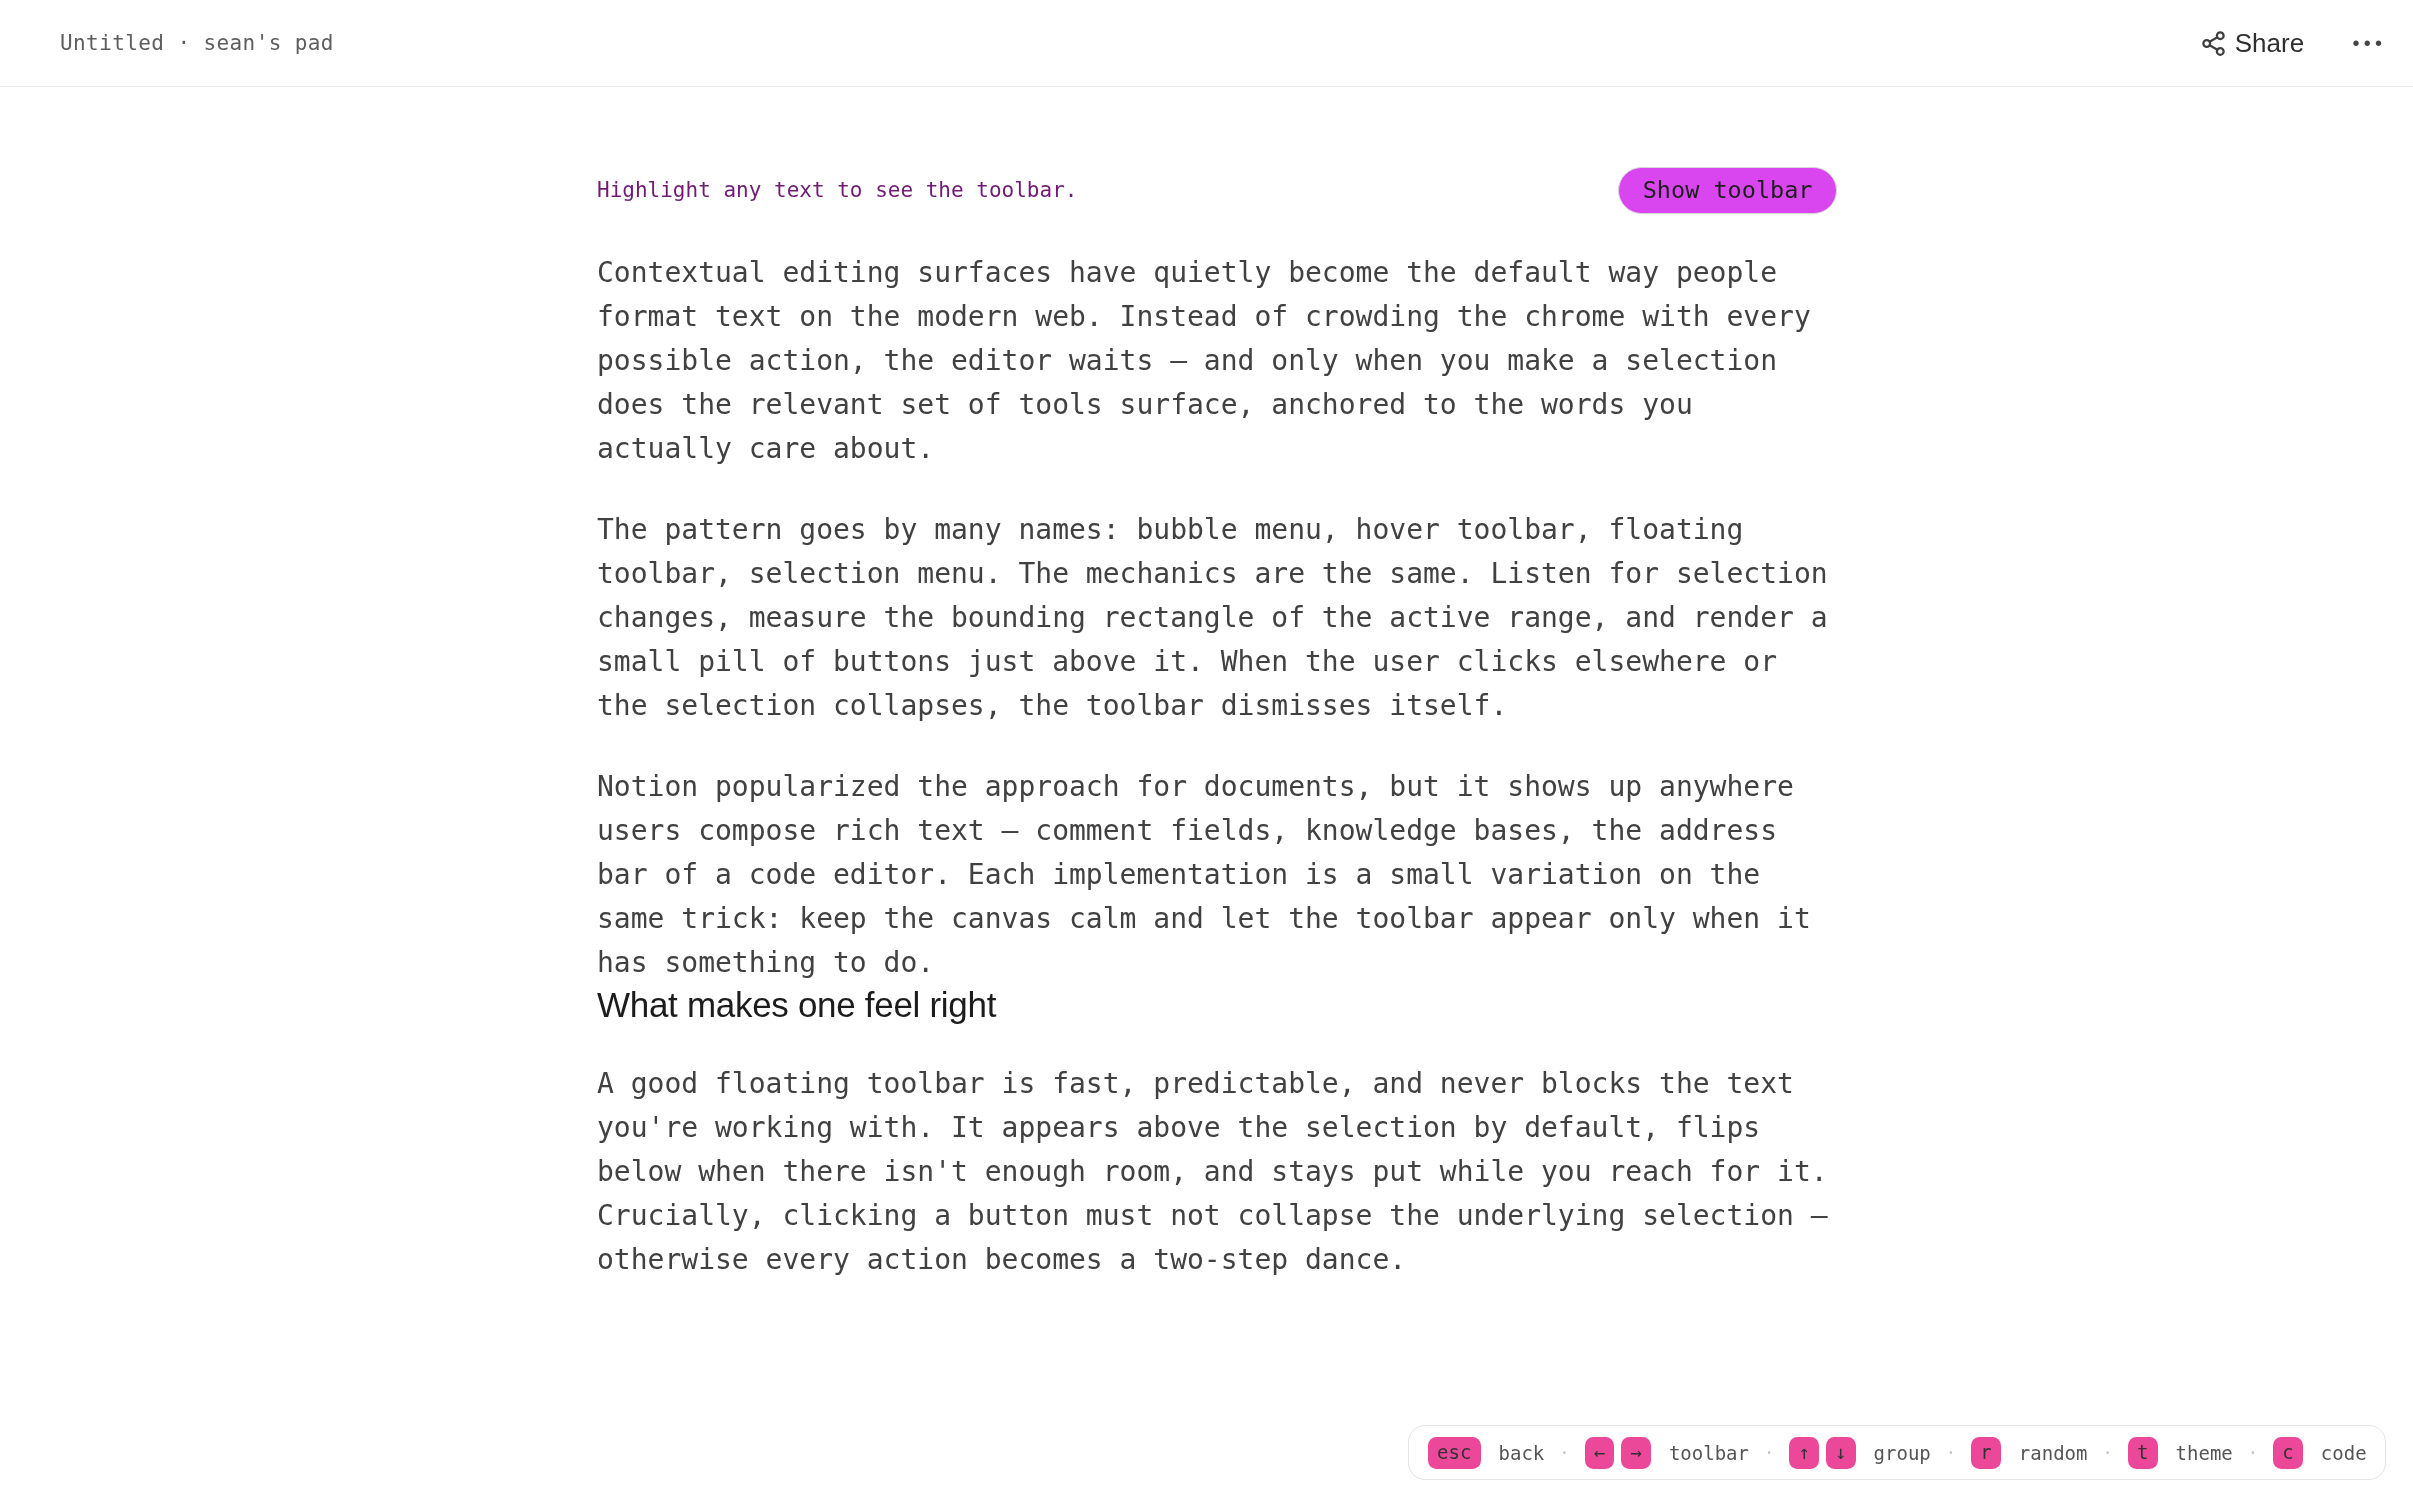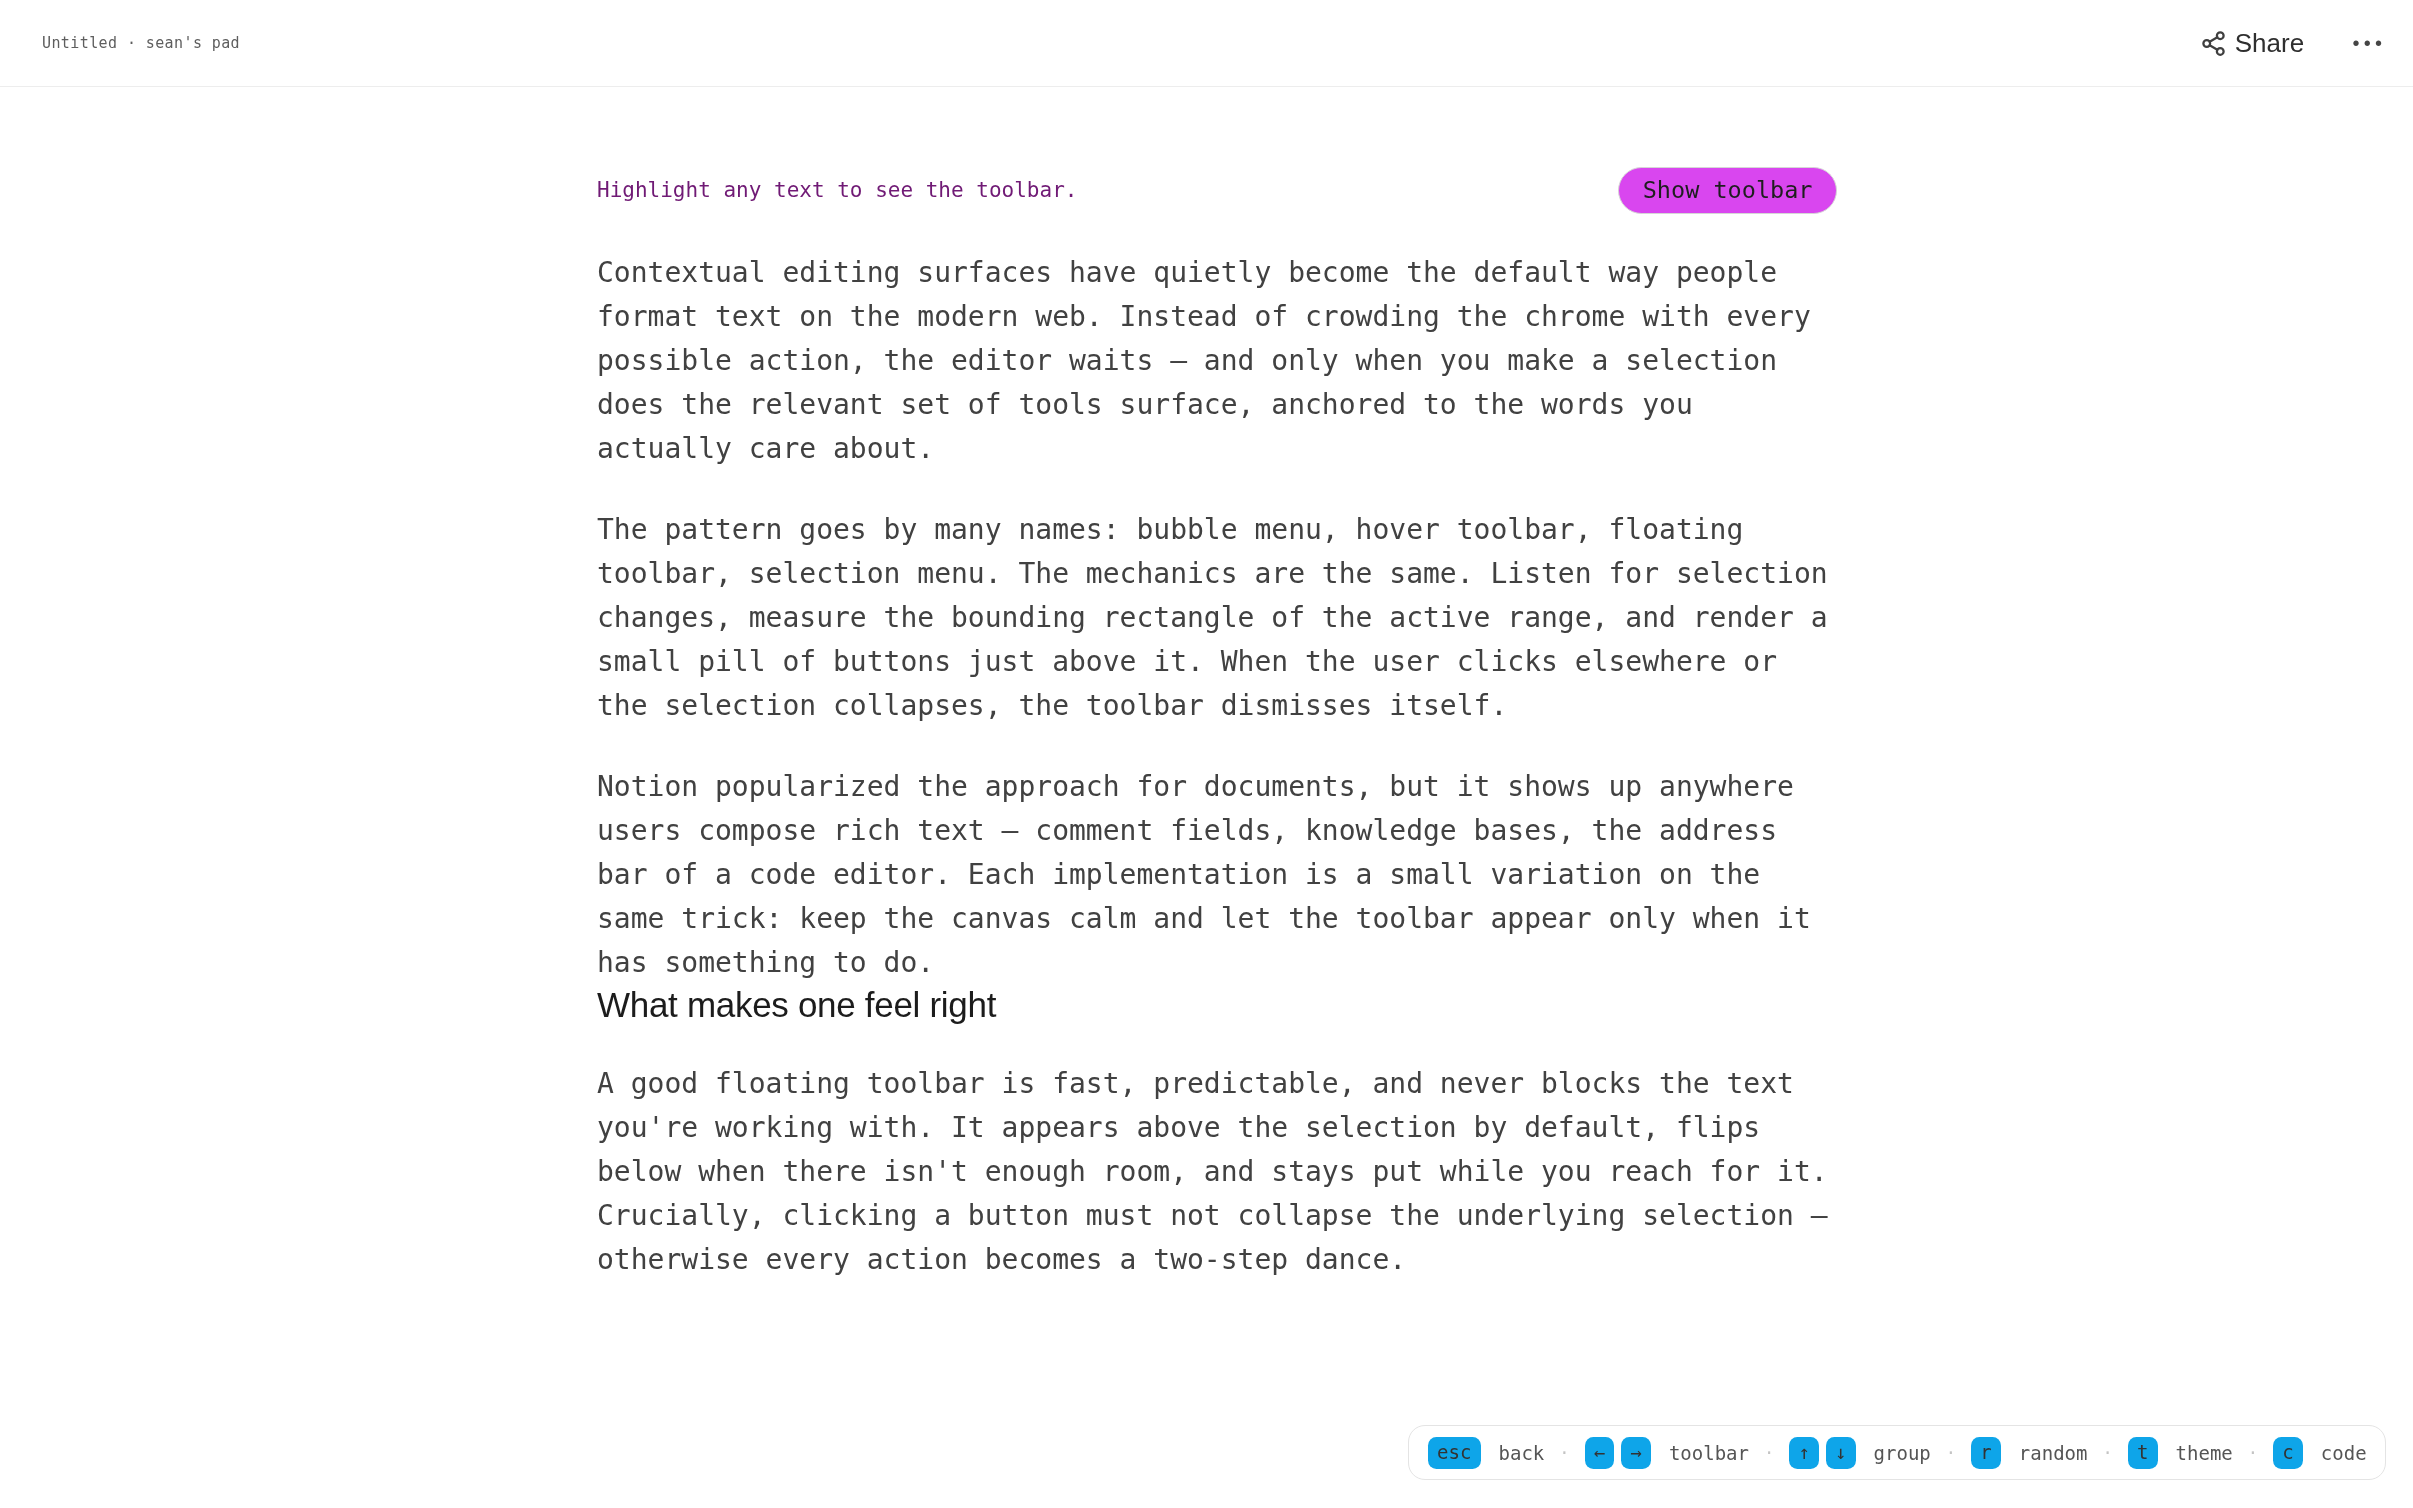--- a/index.html
+++ b/index.html
@@ -15,23 +15,24 @@
   .topbar {
     height: 87px;
     display: flex;
     align-items: center;
     justify-content: space-between;
     padding: 0 23.5px 0 42px;
     border-bottom: 1.7px solid #ededed;
     background: #ffffff;
   }
   .doc-title {
-    font-size: 15px;
+    font-size: 21px;
     color: #5e5e5e;
     letter-spacing: 0.4px;
+    margin-left: 18px;
   }
   .top-actions {
     display: flex;
     align-items: center;
     gap: 45px;
   }
   .share-btn {
     display: flex;
     align-items: center;
     gap: 8px;
@@ -118,21 +119,21 @@
     white-space: nowrap;
   }
   .sc-group { display: flex; align-items: center; }
   .kbd {
     display: inline-flex;
     align-items: center;
     justify-content: center;
     min-width: 17px;
     height: 32px;
     padding: 0 9.2px;
-    background: #0ea5e9;
+    background: #ec4899;
     border-radius: 8.4px;
     font-size: 19px;
     color: #333333;
     line-height: 1;
   }
   .kbd + .kbd { margin-left: 6.7px; }
   .sc-label {
     margin-left: 18px;
     font-size: 19px;
     color: #555555;

